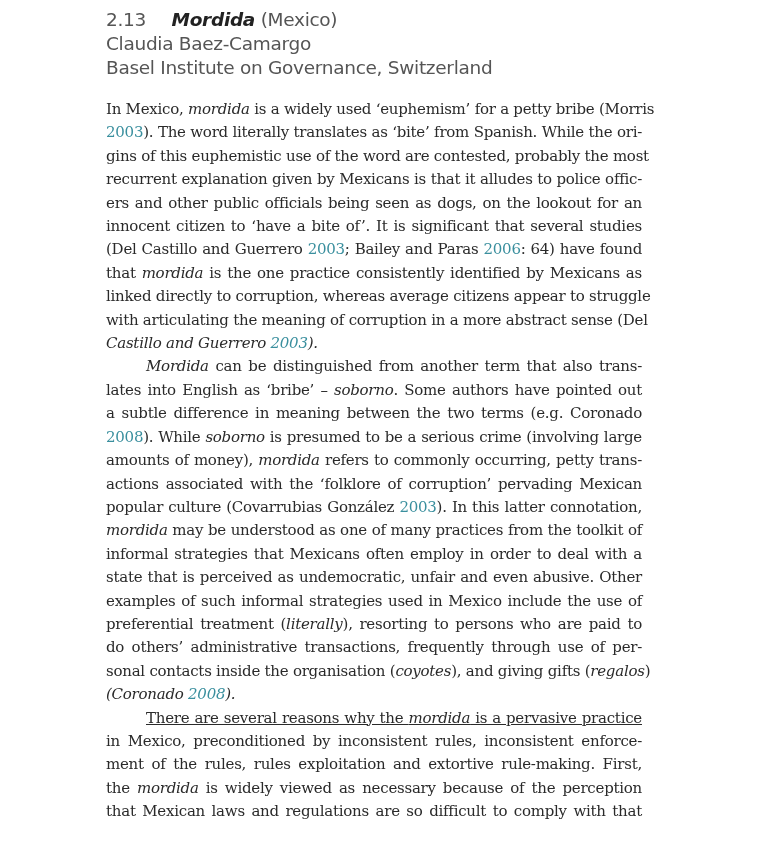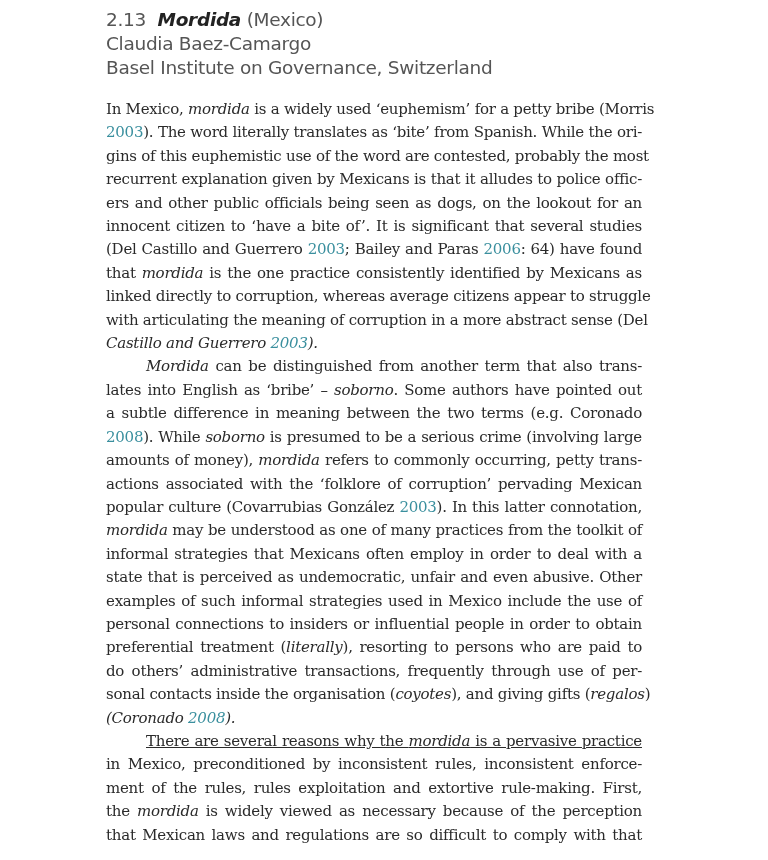--- a/index.html
+++ b/index.html
@@ -1,19 +1,19 @@
 <!DOCTYPE html>
 <html><head>
 <meta charset="utf-8">
 <style>
   html, body { margin: 0; padding: 0; background: #ffffff; }
   body { width: 768px; height: 860px; overflow: hidden; position: relative; }
   .page { position: absolute; left: 106px; top: 8px; width: 536px; }
   .header { font-family: "DejaVu Sans", "Liberation Sans", sans-serif; color: #555555; font-size: 18.5px; line-height: 24px; letter-spacing: -0.3px; }
-  .header .num { margin-right: 6px; }
+  .header .num { margin-right: 20px; }
   .header .term { font-weight: bold; font-style: italic; color: #222222; }
   .body { margin-top: 18px; font-family: "DejaVu Serif", "Liberation Serif", serif; font-size: 15px; line-height: 23.4px; color: #2a2a2a; text-align: justify; hyphens: manual; letter-spacing: -0.25px; }
   .body p { margin: 0; }
   .line { display: block; text-align: justify; text-align-last: justify; white-space: nowrap; }
   .line.last { text-align-last: left; font-style: italic; }
   .cite { color: #3a8f9e; margin-top: 36px; }
   i { font-style: italic; }
 </style>
 </head>
 <body>
@@ -48,21 +48,20 @@
         <span class="line"><span>lates into English as ‘bribe’ – </span><i>soborno</i><span>. Some authors have pointed out</span></span>
         <span class="line"><span>a subtle difference in meaning between the two terms (e.g. Coronado</span></span>
         <span class="line"><span class="cite">2008</span><span>). While </span><i>soborno</i><span> is presumed to be a serious crime (involving large</span></span>
         <span class="line"><span>amounts of money), </span><i>mordida</i><span> refers to commonly occurring, petty trans-</span></span>
         <span class="line"><span>actions associated with the ‘folklore of corruption’ pervading Mexican</span></span>
         <span class="line"><span>popular culture (Covarrubias González </span><span class="cite">2003</span><span>). In this latter connotation,</span></span>
         <span class="line"><i>mordida</i><span> may be understood as one of many practices from the toolkit of</span></span>
         <span class="line"><span>informal strategies that Mexicans often employ in order to deal with a</span></span>
         <span class="line"><span>state that is perceived as undemocratic, unfair and even abusive. Other</span></span>
         <span class="line"><span>examples of such informal strategies used in Mexico include the use of</span></span>
-        <span class="line"><span>personal connections to insiders or influential people in order to obtain</span></span>
         <span class="line"><span>preferential treatment (</span><i>literally</i><span>), resorting to persons who are paid to</span></span>
         <span class="line"><span>do others’ administrative transactions, frequently through use of per-</span></span>
         <span class="line"><span>sonal contacts inside the organisation (</span><i>coyotes</i><span>), and giving gifts (</span><i>regalos</i><span>)</span></span>
         <span class="line last"><span>(Coronado </span><span class="cite">2008</span><span>).</span></span>
       </p>
       <p>
         <span class="line" style="padding-left: 40px; text-decoration: underline;"><span>There are several reasons why the </span><i>mordida</i><span> is a pervasive practice</span></span>
         <span class="line"><span>in Mexico, preconditioned by inconsistent rules, inconsistent enforce-</span></span>
         <span class="line"><span>ment of the rules, rules exploitation and extortive rule-making. First,</span></span>
         <span class="line"><span>the </span><i>mordida</i><span> is widely viewed as necessary because of the perception</span></span>

